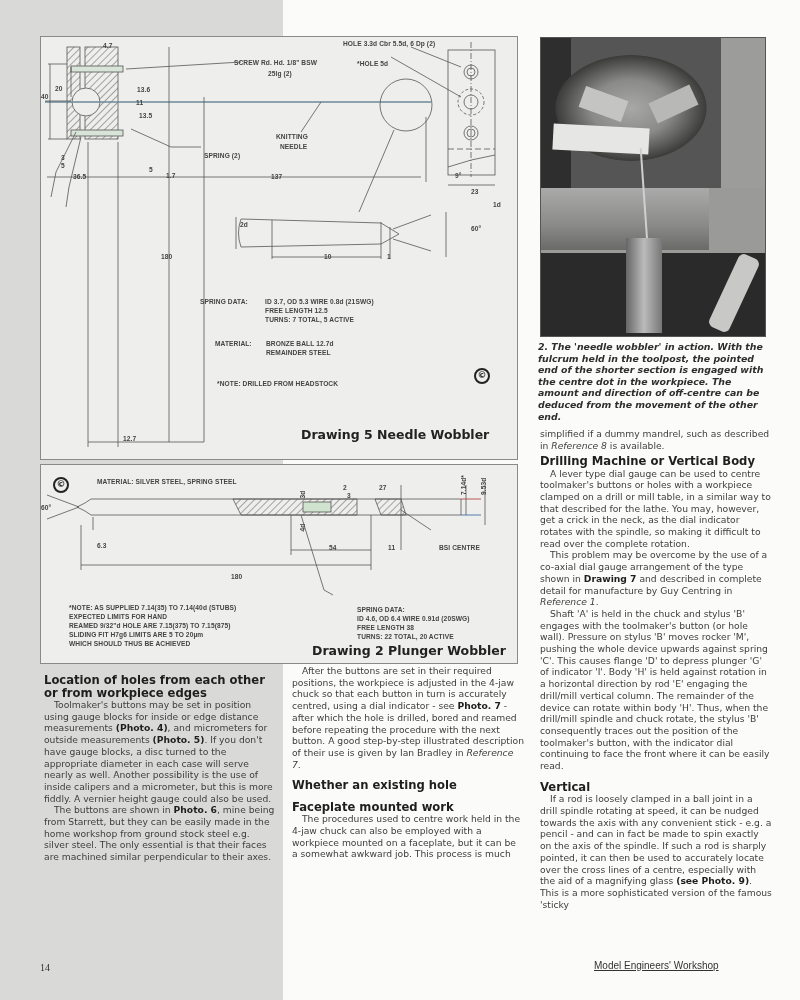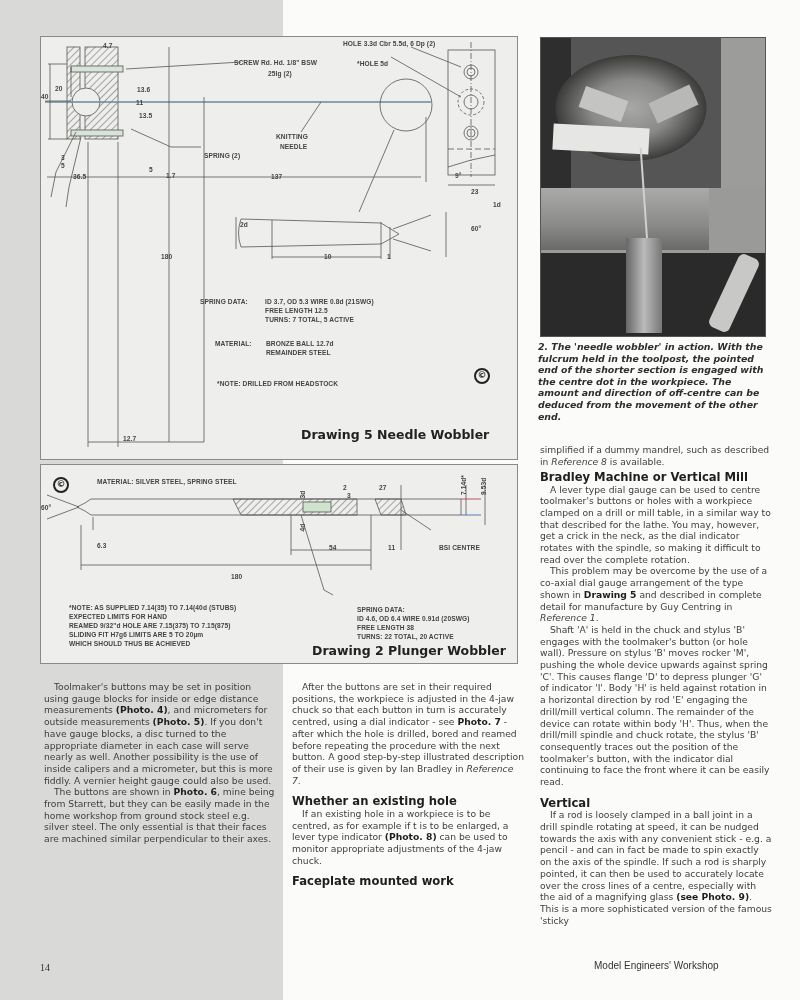--- a/index.html
+++ b/index.html
@@ -79,21 +79,20 @@
     font-family: "DejaVu Sans", sans-serif;
     font-size: 9.4px; line-height: 11.6px;
     font-style: italic; font-weight: bold; color: #2e2e2e;
   }
   .col {
     position: absolute;
     font-family: "DejaVu Sans", sans-serif;
     font-size: 9.2px;
     line-height: 11.7px;
     color: #3e3e3e;
-    margin-top: 16px;
   }
   .col p { margin: 0; }
   .col p.indent { text-indent: 10px; }
   .col h3 {
     font-family: "DejaVu Sans", sans-serif;
     font-size: 11.6px; line-height: 12.5px;
     font-weight: bold; color: #1e1e1e;
     margin-top: 9px;
   }
   .col b { color: #1e1e1e; }
@@ -298,46 +297,45 @@
 </div>
 <div class="caption">2.  The 'needle wobbler' in action. With the fulcrum held in the toolpost, the pointed end of the shorter section is engaged with the centre dot in the workpiece. The amount and direction of off-centre can be deduced from the movement of the other end.</div>
 
 <div class="col" id="col3-top">
   <p>
     <span>simplified if a dummy mandrel, such as described in </span><i>Reference 8</i><span> is available.</span>
   </p>
 </div>
 
 <div class="col" id="col1">
+  <h3>Location of holes from each other or from workpiece edges</h3>
   <p class="indent">
     <span>Toolmaker's buttons may be set in position using gauge blocks for inside or edge distance measurements </span><b>(Photo. 4)</b><span>, and micrometers for outside measurements </span><b>(Photo. 5)</b><span>. If you don't have gauge blocks, a disc turned to the appropriate diameter in each case will serve nearly as well. Another possibility is the use of inside calipers and a micrometer, but this is more fiddly. A vernier height gauge could also be used.</span>
   </p>
   <p class="indent">
     <span>The buttons are shown in </span><b>Photo. 6</b><span>, mine being from Starrett, but they can be easily made in the home workshop from ground stock steel e.g. silver steel. The only essential is that their faces are machined similar perpendicular to their axes.</span>
   </p>
 </div>
 
 <div class="col" id="col2">
   <p class="indent">
     <span>After the buttons are set in their required positions, the workpiece is adjusted in the 4-jaw chuck so that each button in turn is accurately centred, using a dial indicator - see </span><b>Photo. 7</b><span> - after which the hole is drilled, bored and reamed before repeating the procedure with the next button. A good step-by-step illustrated description of their use is given by Ian Bradley in </span><i>Reference 7</i><span>.</span>
   </p>
   <h3>Whether an existing hole</h3>
-  <p class="indent">
-    <span>If an existing hole in a workpiece is to be centred, as for example if t is to be enlarged, a lever type indicator </span><b>(Photo. 8)</b><span> can be used to monitor appropriate adjustments of the 4-jaw chuck.</span>
-  </p>
   <h3>Faceplate mounted work</h3>
+  <p class="indent">The procedures used to centre work held in the 4-jaw chuck can also be employed with a workpiece mounted on a faceplate, but it can be a somewhat awkward job. This process is much</p>
 </div>
 
 <div class="col" id="col3">
-  <h3>Bradley Machine or Vertical Mill</h3>
+  <h3>Drilling Machine or Vertical Body</h3>
   <p class="indent">A lever type dial gauge can be used to centre toolmaker's buttons or holes with a workpiece clamped on a drill or mill table, in a similar way to that described for the lathe. You may, however, get a crick in the neck, as the dial indicator rotates with the spindle, so making it difficult to read over the complete rotation.</p>
   <p class="indent">
-    <span>This problem may be overcome by the use of a co-axial dial gauge arrangement of the type shown in </span><b>Drawing 5</b><span> and described in complete detail for manufacture by Guy Centring in </span><i>Reference 1</i><span>.</span>
+    <span>This problem may be overcome by the use of a co-axial dial gauge arrangement of the type shown in </span><b>Drawing 7</b><span> and described in complete detail for manufacture by Guy Centring in </span><i>Reference 1</i><span>.</span>
   </p>
   <p class="indent">Shaft 'A' is held in the chuck and stylus 'B' engages with the toolmaker's button (or hole wall). Pressure on stylus 'B' moves rocker 'M', pushing the whole device upwards against spring 'C'. This causes flange 'D' to depress plunger 'G' of indicator 'I'. Body 'H' is held against rotation in a horizontal direction by rod 'E' engaging the drill/mill vertical column. The remainder of the device can rotate within body 'H'. Thus, when the drill/mill spindle and chuck rotate, the stylus 'B' consequently traces out the position of the toolmaker's button, with the indicator dial continuing to face the front where it can be easily read.</p>
   <h3>Vertical</h3>
   <p class="indent">
     <span>If a rod is loosely clamped in a ball joint in a drill spindle rotating at speed, it can be nudged towards the axis with any convenient stick - e.g. a pencil - and can in fact be made to spin exactly on the axis of the spindle. If such a rod is sharply pointed, it can then be used to accurately locate over the cross lines of a centre, especially with the aid of a magnifying glass </span><b>(see Photo. 9)</b><span>. This is a more sophisticated version of the famous 'sticky</span>
   </p>
 </div>
 
 <span class="folio" style="left:40px;top:962px;font-family:Liberation Serif, serif;">14</span>
-<span class="folio" style="left:594px;top:960px;">Model Engineers' Workshop</span>
+<span class="folio" style="left:594px;top:960px;text-decoration:underline;">Model Engineers' Workshop</span>
 
 </body></html>

